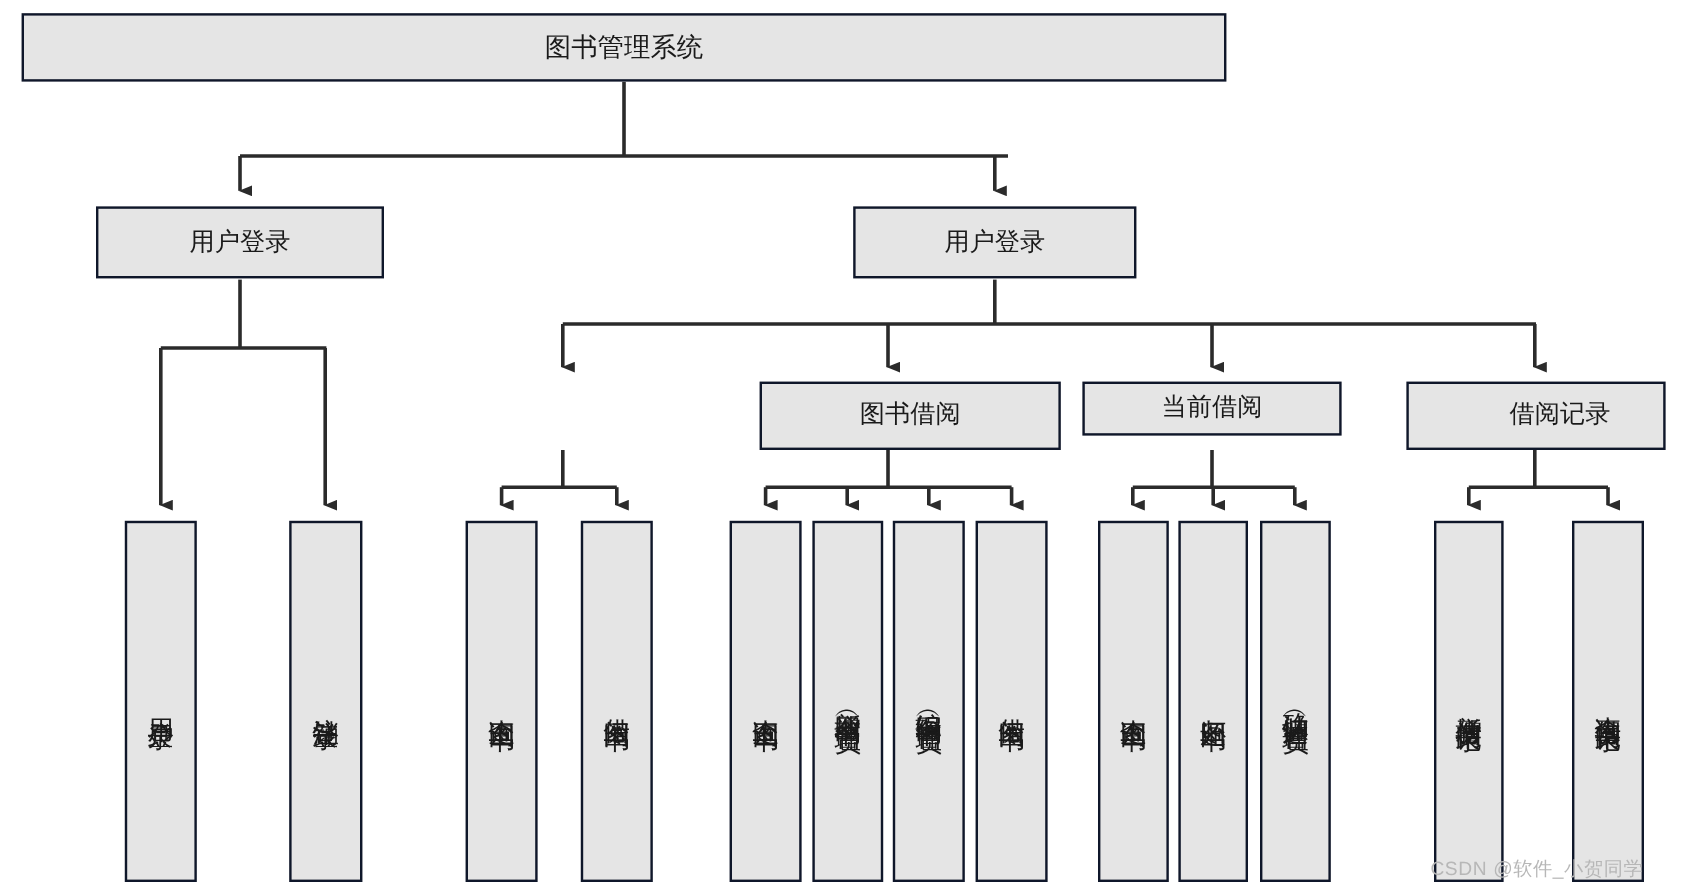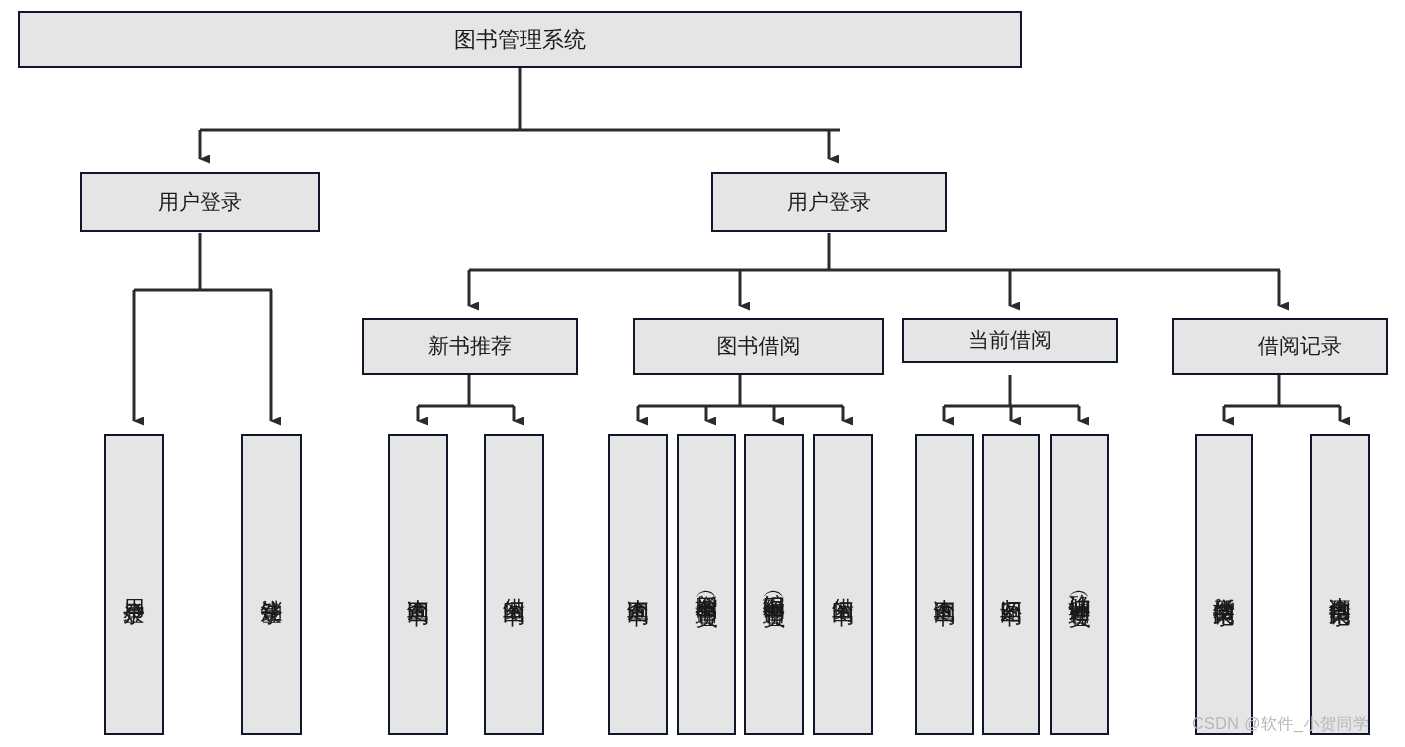--- a/index.html
+++ b/index.html
@@ -131,23 +131,20 @@
   </div>
 
   <div class="node horizontal" style="left:80px; top:172px; width:240px; height:60px;">
     <span class="label">用户登录</span>
   </div>
 
   <div class="node horizontal" style="left:711px; top:172px; width:236px; height:60px;">
     <span class="label">用户登录</span>
   </div>
 
-  <div class="node horizontal" style="left:362px; top:318px; width:216px; height:57px;">
-    <span class="label">新书推荐</span>
-  </div>
 
   <div class="node horizontal" style="left:633px; top:318px; width:251px; height:57px;">
     <span class="label">图书借阅</span>
   </div>
 
   <div class="node horizontal" style="left:902px; top:318px; width:216px; height:45px;">
     <span class="label">当前借阅</span>
   </div>
 
   <div class="node horizontal" style="left:1172px; top:318px; width:216px; height:57px;padding-left:40px;">

